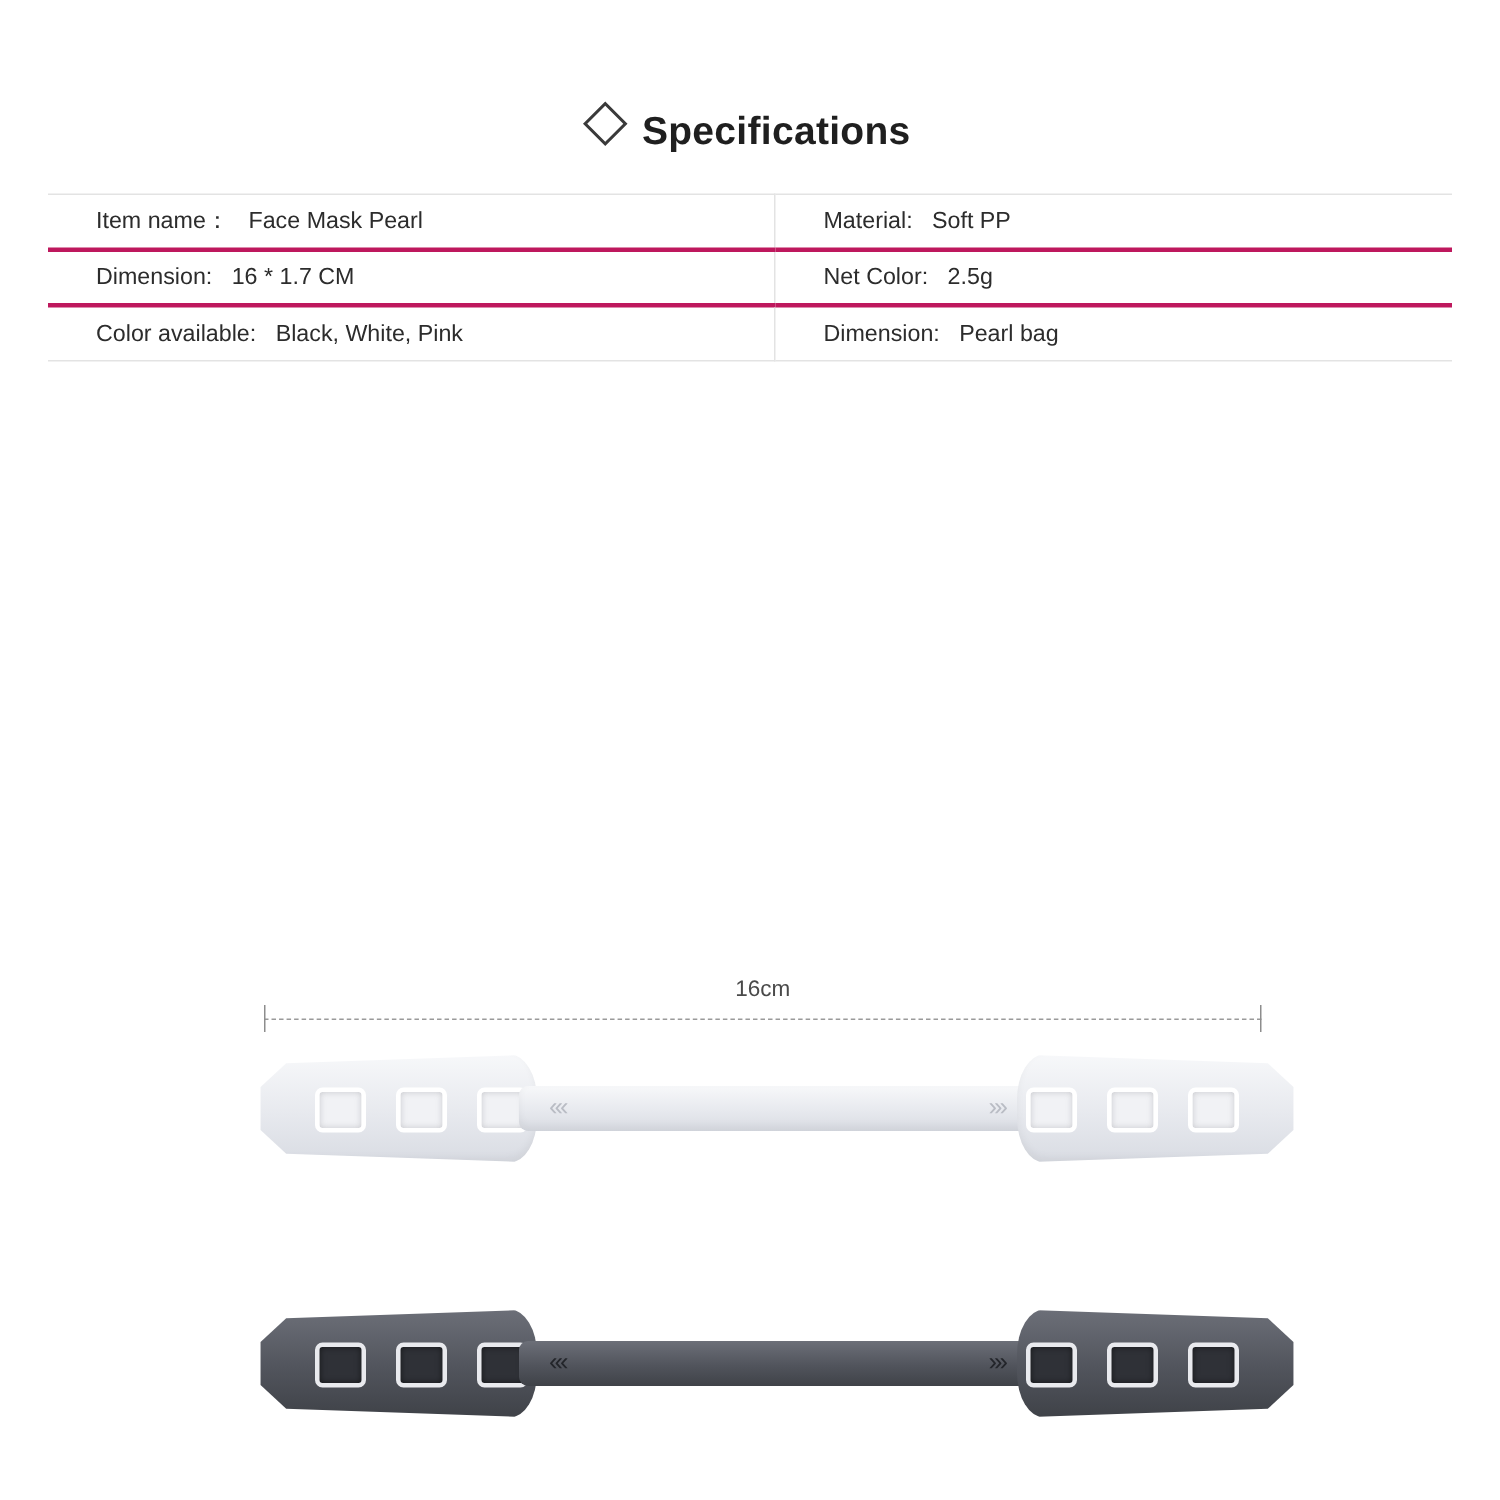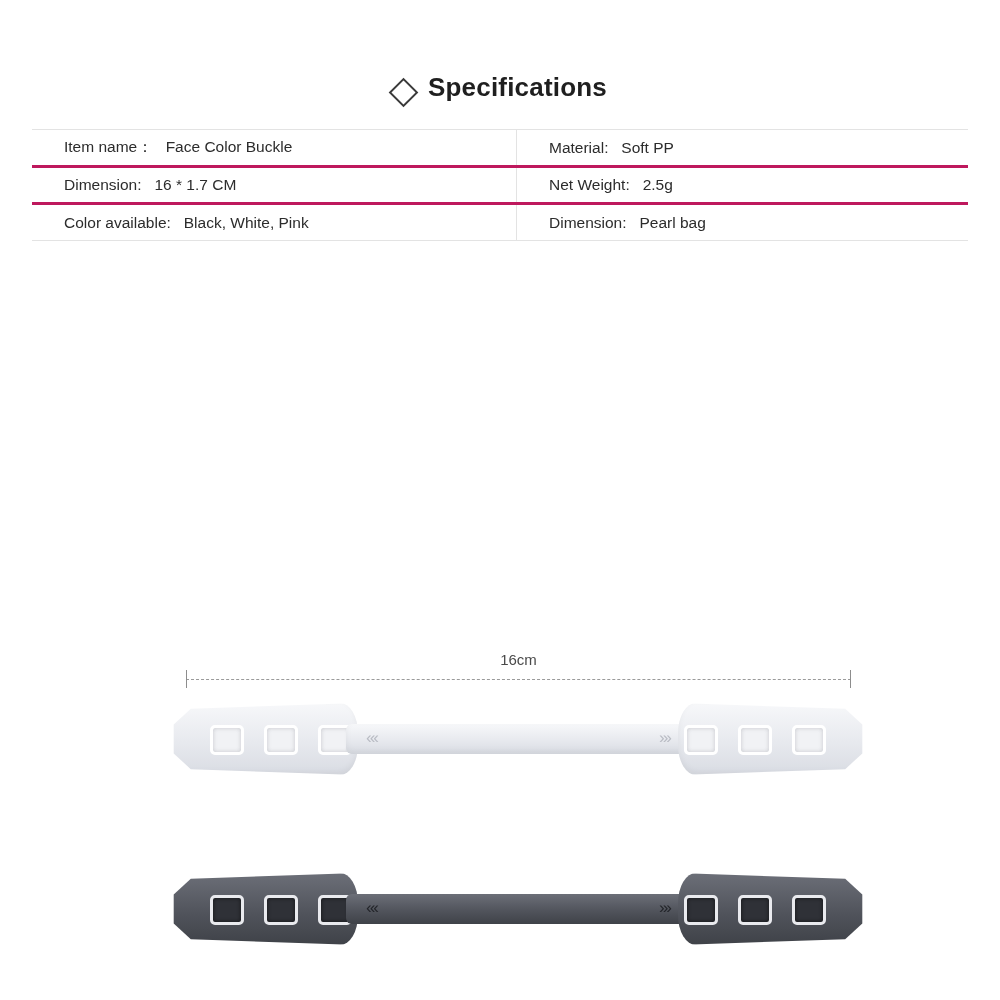--- a/index.html
+++ b/index.html
@@ -12,21 +12,21 @@
     height: 1000px;
     font-family: "Liberation Sans", sans-serif;
     color: #2d2d2d;
     overflow: hidden;
     position: relative;
   }
 
   
   .spec-heading {
     display: flex;
-    align-items: flex-end;
+    align-items: flex-start;
     justify-content: center;
     gap: 14px;
     margin-top: 72px;
   }
   .diamond {
     width: 17px;
     height: 17px;
     border: 2px solid #3a3a3a;
     transform: rotate(45deg);
     display: inline-block;
@@ -72,21 +72,21 @@
   
   .figure-area {
     position: relative;
     margin-top: 48px;
     height: 660px;
   }
 
   
   .dim-width {
     position: absolute;
-    left: 186px;
+    left: 176px;
     top: 362px;
     width: 665px;
     height: 34px;
   }
   .dim-width .label-16 {
     position: absolute;
     left: 50%;
     transform: translateX(-50%);
     top: 0;
     font-size: 15px;
@@ -248,36 +248,36 @@
   <span class="diamond"></span>
   <h1>Specifications</h1>
 </div>
 
 <table class="spec-table">
   <tbody>
     <tr>
       <td class="left-cell">
         <span class="label">Item name：</span>
         &nbsp;
-        <span class="value">Face Color Buckle</span>
+        <span class="value">Face Mask Pearl</span>
       </td>
       <td>
         <span class="label">Material:</span>
         &nbsp;
         <span class="value">Soft PP</span>
       </td>
     </tr>
     <tr>
       <td class="left-cell">
         <span class="label">Dimension:</span>
         &nbsp;
         <span class="value">16 * 1.7 CM</span>
       </td>
       <td>
-        <span class="label">Net Weight:</span>
+        <span class="label">Net Color:</span>
         &nbsp;
         <span class="value">2.5g</span>
       </td>
     </tr>
     <tr>
       <td class="left-cell">
         <span class="label">Color available:</span>
         &nbsp;
         <span class="value">Black, White, Pink</span>
       </td>

